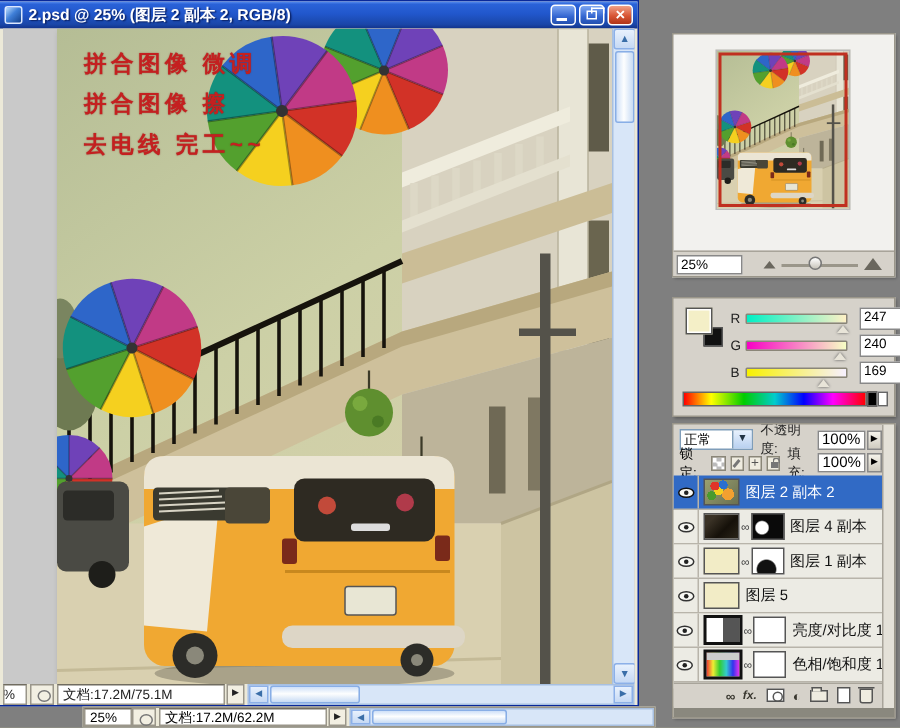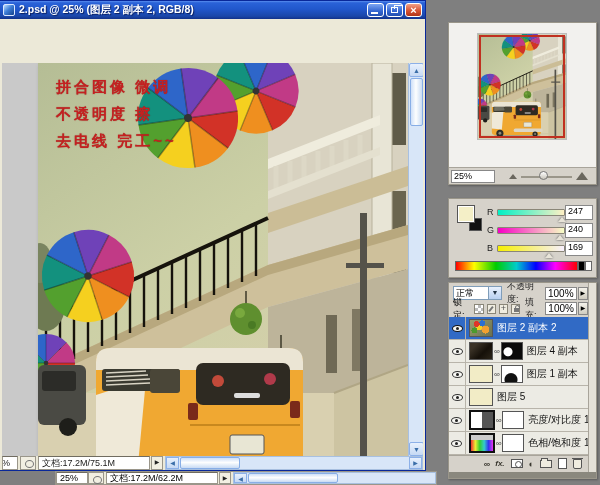--- a/index.html
+++ b/index.html
@@ -17,21 +17,21 @@
   .titlebar-text { font-size:10.5px; font-weight:bold; text-shadow:1px 1px 1px #0a1f60; white-space:nowrap; overflow:hidden; flex:1; }
   .win-btns { display:flex; gap:2px; }
   .win-btn { width:17px; height:14px; border-radius:3px; border:1px solid #fff;
     background:linear-gradient(180deg,#7da6f2,#3365d0 60%,#2450b0); position:relative; }
   .win-btn.close { background:linear-gradient(180deg,#f0a086,#d85535 55%,#b03418); }
   .glyph-min { position:absolute; left:3px; bottom:2px; width:7px; height:2px; background:#fff; }
   .glyph-restore { position:absolute; left:4px; top:3px; width:7px; height:6px; border:1px solid #fff; background:transparent; }
   .glyph-restore:before { content:""; position:absolute; left:2px; top:-3px; width:7px; height:3px; border:1px solid #fff; border-bottom:none; }
   .glyph-close { position:absolute; left:0; top:0; right:0; bottom:0; color:#fff; font-size:11px; font-weight:bold; text-align:center; line-height:12px; }
 
-  .doc-content { position:absolute; left:2px; right:2px; top:18px; bottom:14px; background:#c9c9c9; overflow:hidden;margin-top:44px; }
+  .doc-content { position:absolute; left:2px; right:2px; top:18px; bottom:14px; background:#c9c9c9; overflow:hidden; }
   .photo-wrap { position:absolute; left:36px; top:0; width:370px; height:442px; background:#9a9a8a; box-shadow:2px 2px 4px rgba(0,0,0,.35); }
   .photo-wrap svg { display:block; }
   .caption { position:absolute; left:18px; top:10px; line-height:27px; font-size:15px; font-weight:bold; letter-spacing:3px; }
   .caption div { text-shadow:0 0 1px rgba(120,0,0,.6); }
 
   
   .vscroll { position:absolute; right:0; top:0; width:15px; bottom:0; background:#d8e6f8; border-left:1px solid #a8c0e0; }
   .scroll-btn { position:absolute; left:0; width:15px; height:14px;
     background:linear-gradient(180deg,#e8f1fd,#c6d9f4); border:1px solid #8cb0e8; border-radius:2px;
     color:#3a6ea8; font-size:7px; text-align:center; line-height:13px; }
@@ -74,21 +74,21 @@
   .nav-thumb-knob { position:absolute; left:44%; top:3px; width:9px; height:9px; border-radius:50%; background:linear-gradient(180deg,#fff,#c8c4ba); border:1px solid #777; }
 
   
   #color-panel { top:198px; height:80px; }
   .swatch-fg { position:absolute; left:8px; top:6px; width:18px; height:18px; background:#f4efc7; border:1px solid #555; box-shadow:0 0 0 1px #fff inset; z-index:2; }
   .swatch-bg { position:absolute; left:20px; top:19px; width:13px; height:13px; background:#111; border:1px solid #555; z-index:1; }
   .chan-row { position:absolute; left:38px; height:14px; display:flex; align-items:center; }
   .chan-label { width:10px; font-size:9px; color:#222; }
   .chan-bar { position:relative; width:68px; height:7px; border:1px solid #8a8678; border-radius:1px; }
   .chan-thumb { position:absolute; top:7px; margin-left:-4px; width:0; height:0; border-left:4px solid transparent; border-right:4px solid transparent; border-bottom:5px solid #e8e4d8; filter:drop-shadow(0 0 1px #555); }
-  .chan-value { width:28px; height:15px; background:#fff; border:1px solid #888; font-size:9px; line-height:11px; padding:0 2px; }
+  .chan-value { width:28px; height:15px; background:#fff; border:1px solid #888; font-size:9px; line-height:11px; padding:0 2px; margin-left:8px; }
   .bar-r { background:linear-gradient(90deg, rgb(0,240,197), rgb(255,240,197)); }
   .bar-g { background:linear-gradient(90deg, rgb(247,0,197), rgb(247,255,197)); }
   .bar-b { background:linear-gradient(90deg, rgb(247,240,0), rgb(247,240,255)); }
   .spectrum { position:absolute; left:6px; right:18px; bottom:6px; height:10px; border:1px solid #666;
     background:linear-gradient(90deg,#f00 0%,#ff0 15%,#0c0 33%,#0cc 50%,#00f 66%,#f0f 82%,#f00 100%); }
   .spec-black { position:absolute; right:11px; bottom:6px; width:7px; height:10px; background:#000; border:1px solid #666; }
   .spec-white { position:absolute; right:4px; bottom:6px; width:7px; height:10px; background:#fff; border:1px solid #666; }
 
   
   #layers-panel { top:282px; height:197px; overflow:hidden; }
@@ -287,21 +287,21 @@
         <rect x="252" y="338" width="10" height="17" rx="2" fill="#7a2a1a"></rect>
         <rect x="192" y="372" width="34" height="19" rx="2" fill="#e8e6d4" stroke="#555" stroke-width="1"></rect>
         <rect x="150" y="398" width="122" height="15" rx="7" fill="#ddd6c6"></rect>
         <circle cx="92" cy="418" r="15" fill="#2c2c28"></circle>
           <circle cx="92" cy="418" r="6" fill="#8a887a"></circle>
         <circle cx="240" cy="421" r="11" fill="#2c2c28"></circle>
           <circle cx="240" cy="421" r="4" fill="#8a887a"></circle>
       </svg>
       <div class="caption" style="color: rgb(196, 32, 32);">
         <div>拼合图像 微调</div>
-        <div>不透明度 擦</div>
+        <div>拼合图像 擦</div>
         <div>去电线 完工~~</div>
       </div>
     </div>
 
     <div class="vscroll">
       <div class="scroll-btn up">▲</div>
       <div class="vthumb"></div>
       <div class="scroll-btn down">▼</div>
     </div>
   </div>

